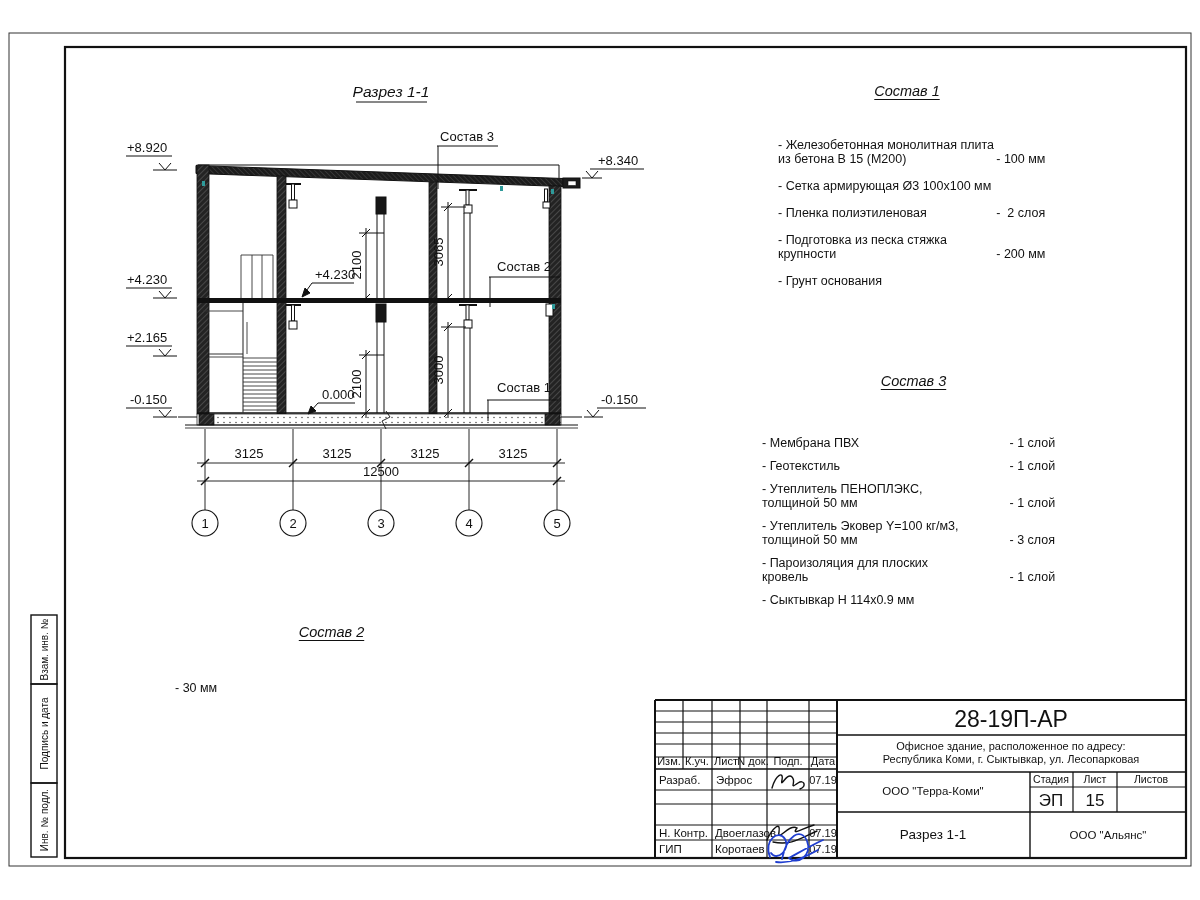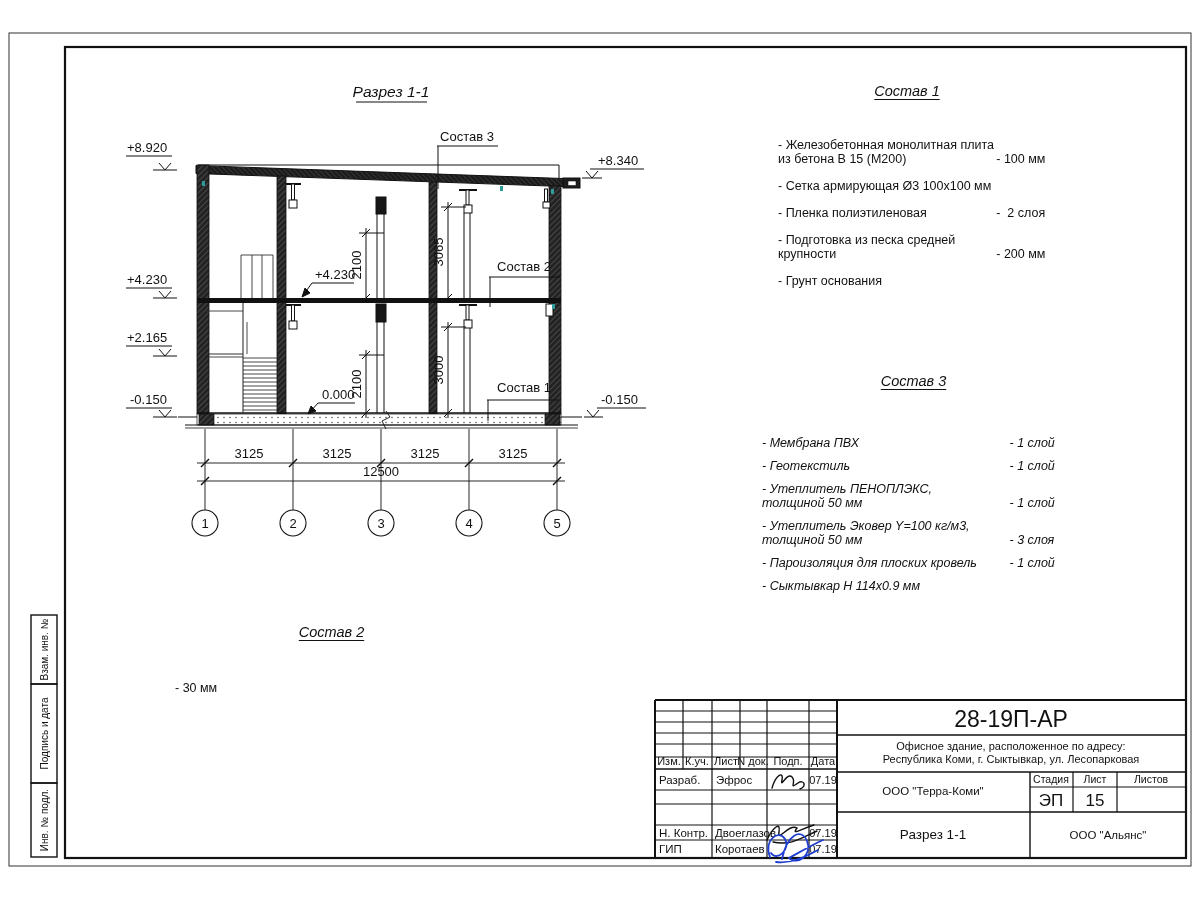--- a/index.html
+++ b/index.html
@@ -13,21 +13,21 @@
   .val{display:block;white-space:pre;}
   #c1 .ctitle{margin-bottom:40px;}
   #c1 .ci{margin-bottom:13px;}
   #c1 .nm{width:231px;margin-left:16px;}
   #c1 .val{width:59px;}
   #c2 .ctitle{margin-bottom:24px;}
   #c2 .ci{margin-bottom:14px;}
   #c2 .nm{width:253px;}
   #c2 .val{width:60px;margin-top:18px;}
   #c3 .ctitle{margin-bottom:48px;}
-  #c3 .ci{margin-bottom:9px;font-style:italic;}
+  #c3 .ci{margin-bottom:9px;}
   #c3 .nm{width:241px;}
   #c3 .val{width:62px;margin-left:32px;}
   text{font-family:"Liberation Sans",sans-serif;fill:#111;}
 </style>
 </head>
 <body>
 
 <div id="sheet">
 
 <svg width="1200" height="900" viewBox="0 0 1200 900">
@@ -355,21 +355,21 @@
       </div>
   <div class="ci">
         <span class="nm">- Сетка армирующая Ø3 100х100 мм</span>
         <span class="val"></span>
       </div>
   <div class="ci">
         <span class="nm">- Пленка полиэтиленовая</span>
         <span class="val">-  2 слоя</span>
       </div>
   <div class="ci">
-        <span class="nm">- Подготовка из песка средней
+        <span class="nm">- Подготовка из песка стяжка
   крупности</span>
         <span class="val">- 200 мм</span>
       </div>
   <div class="ci">
         <span class="nm">- Грунт основания</span>
         <span class="val"></span>
       </div>
 </div>
 
 <div id="c3" class="comp" style="left:762px;top:374px;width:303px;">

